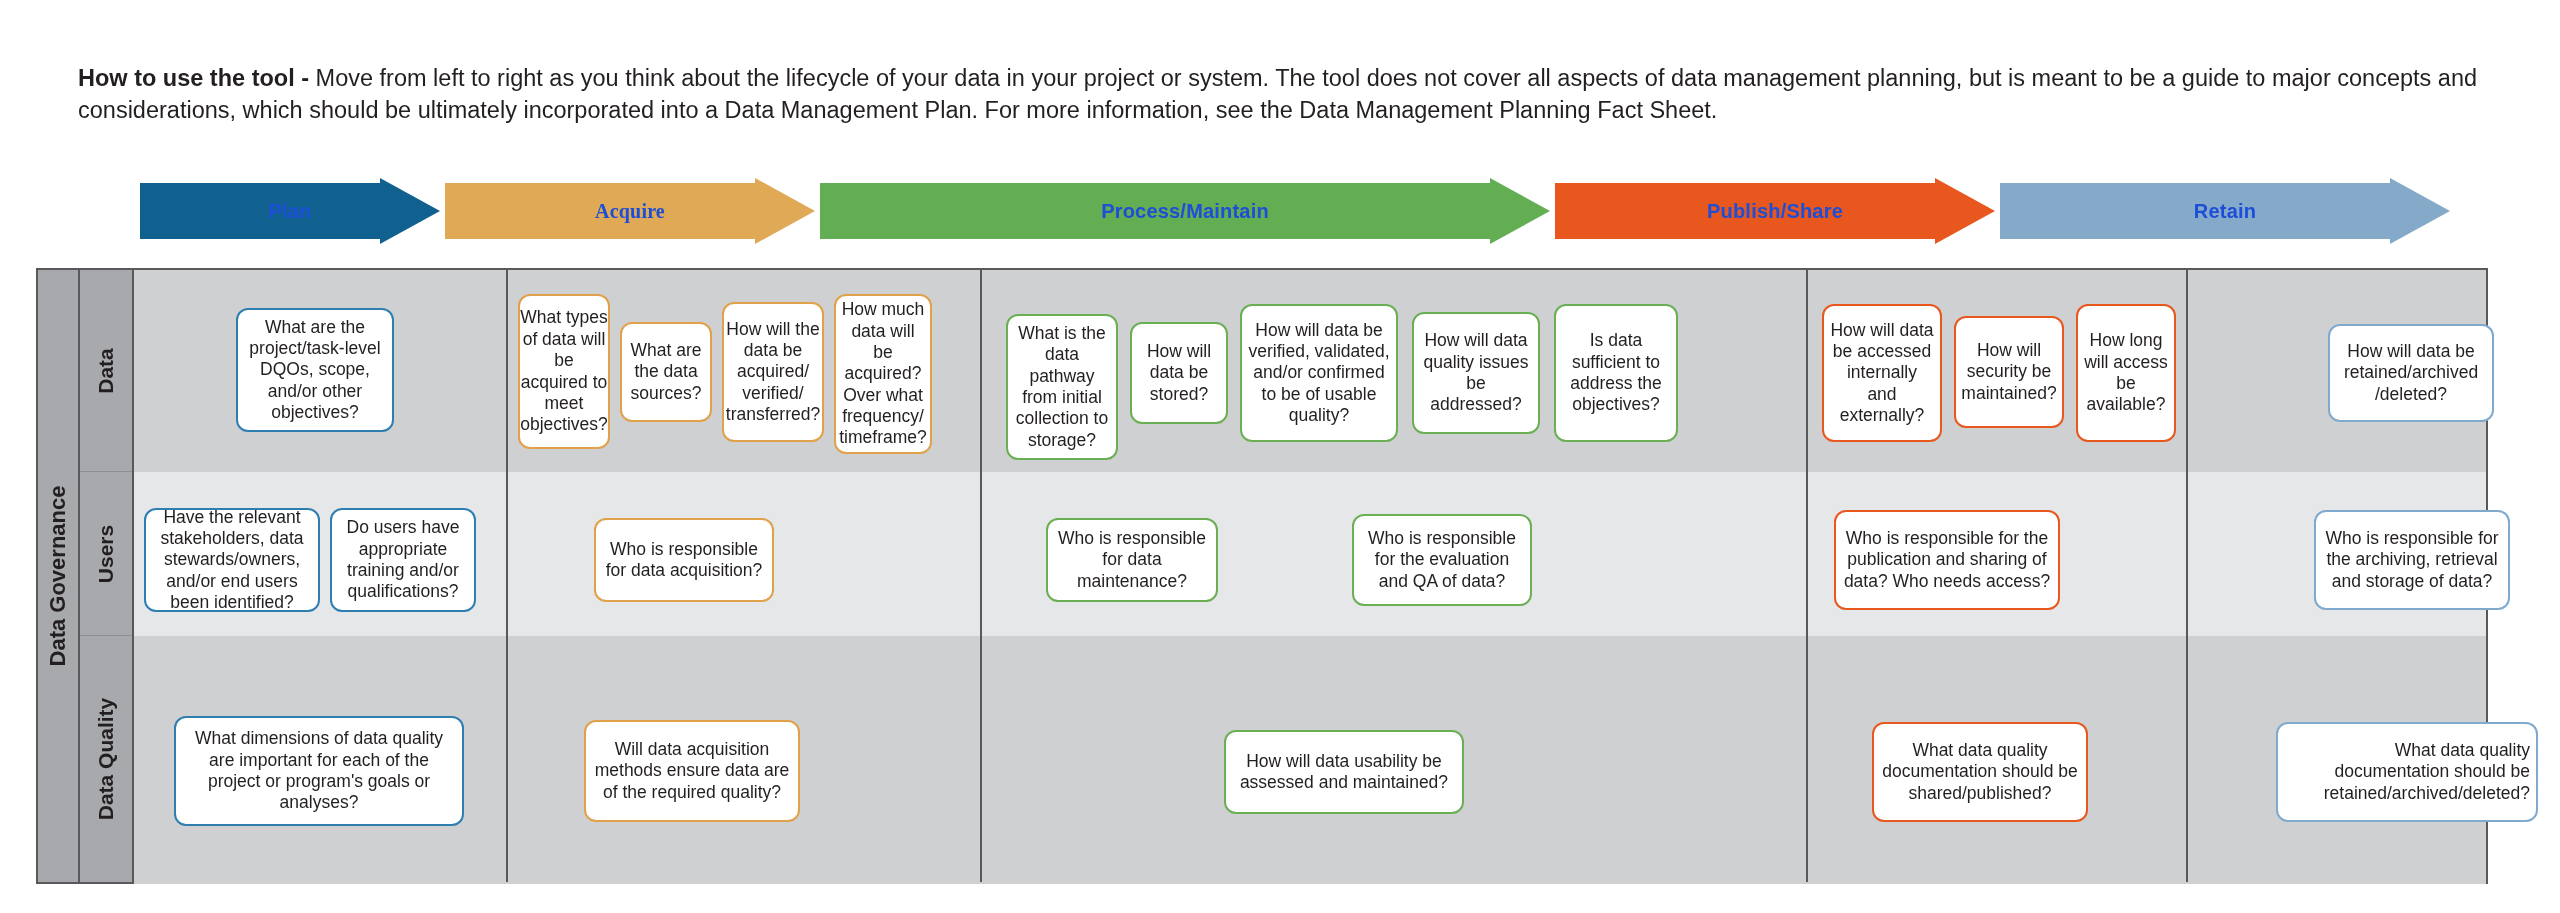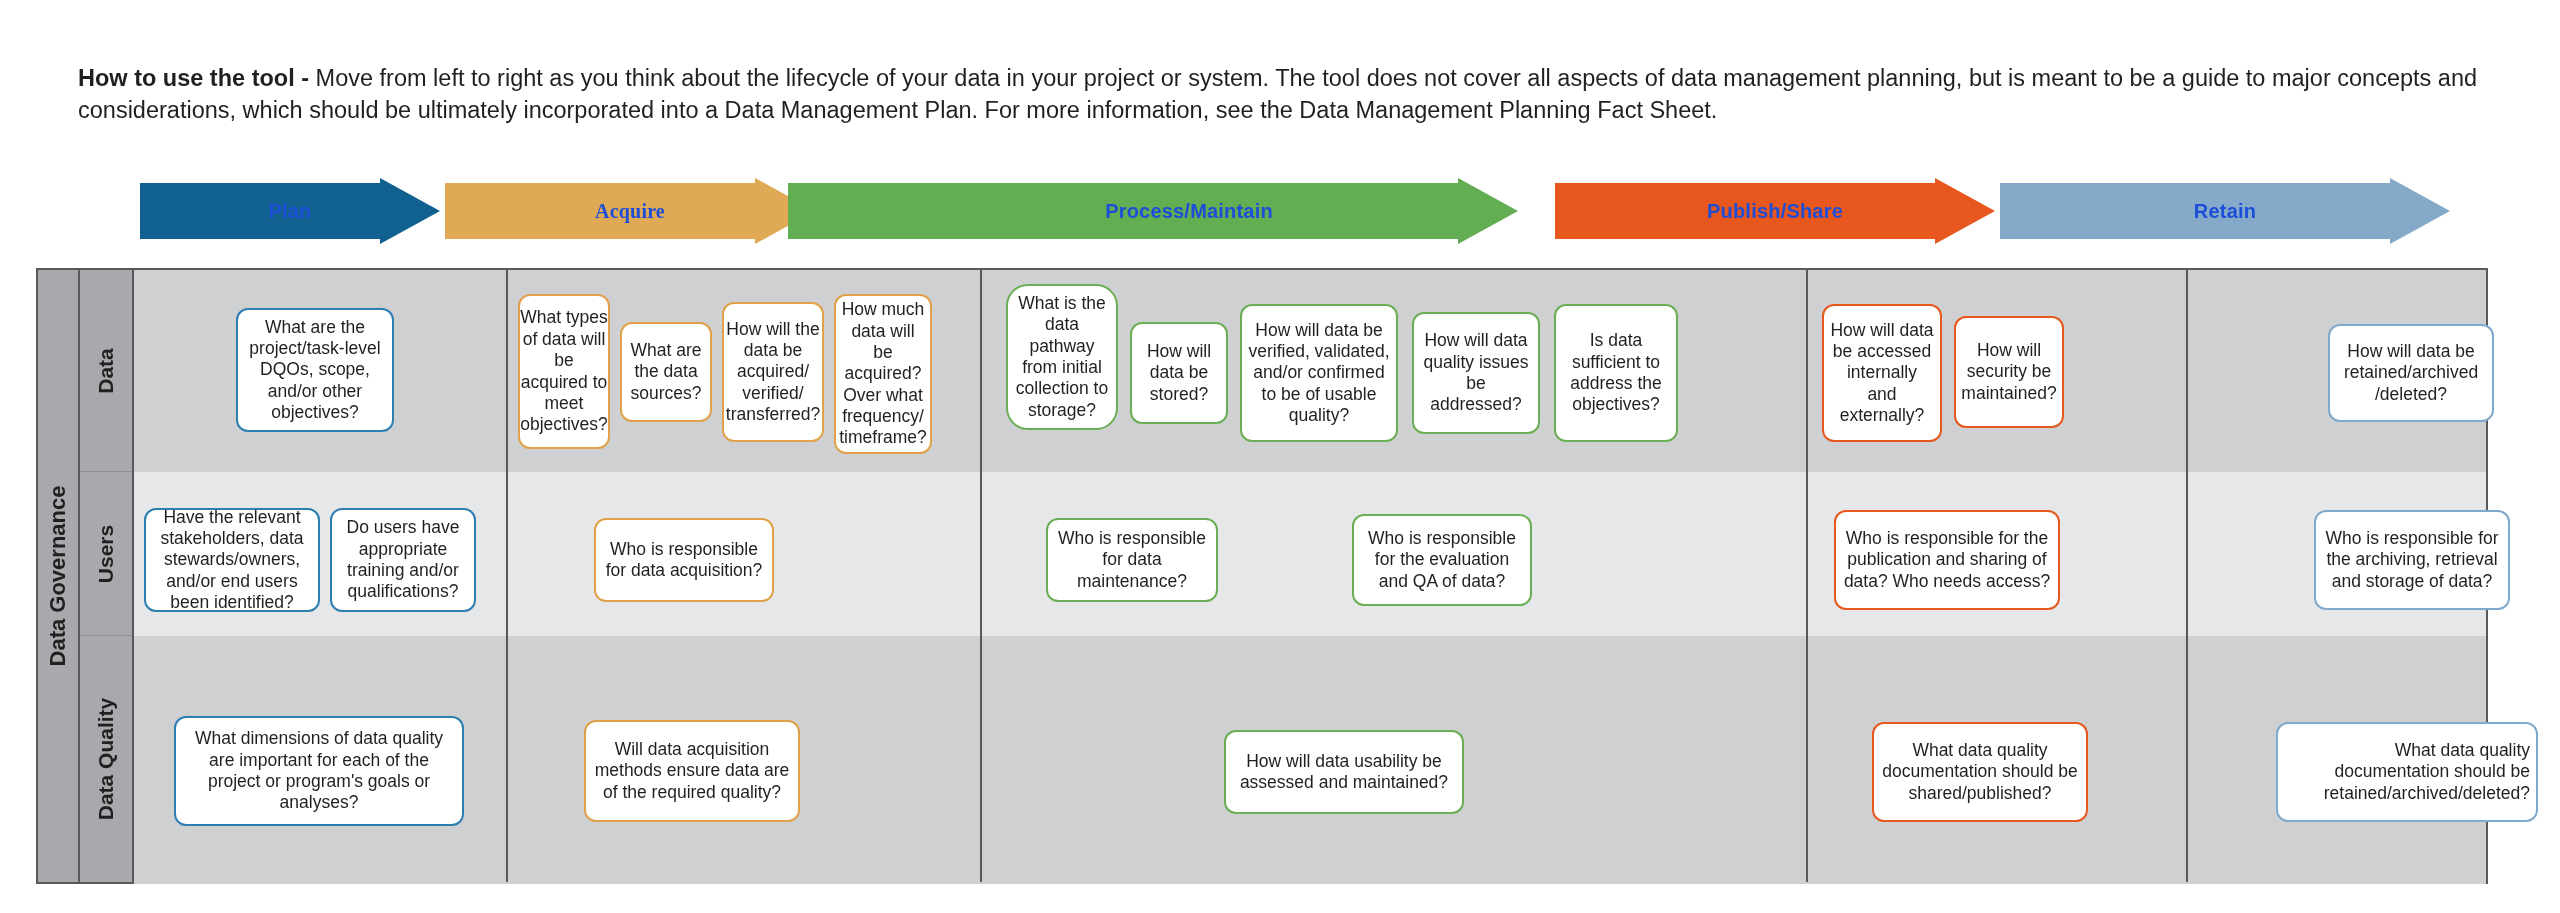--- a/index.html
+++ b/index.html
@@ -199,21 +199,21 @@
       <div class="ahead" style="left:240px;"></div>
       <div class="alabel">Plan</div>
     </div>
 
     <div class="arrow" style="left:305px; width:370px; color:#dfa955;font-family:Liberation Serif, serif;">
       <div class="abody" style="width:310px;"></div>
       <div class="ahead" style="left:310px;"></div>
       <div class="alabel">Acquire</div>
     </div>
 
-    <div class="arrow" style="left:648px; width:730px; color:#63ad53;padding-left:36px;">
+    <div class="arrow" style="left:680px; width:730px; color:#63ad53;">
       <div class="abody" style="width:670px;"></div>
       <div class="ahead" style="left:670px;"></div>
       <div class="alabel">Process/Maintain</div>
     </div>
 
     <div class="arrow" style="left:1415px; width:440px; color:#e8571d;">
       <div class="abody" style="width:380px;"></div>
       <div class="ahead" style="left:380px;"></div>
       <div class="alabel">Publish/Share</div>
     </div>
@@ -265,21 +265,21 @@
         <div class="card orange" style="left:486px; top:52px; width:92px; height:100px;">
           <span>What are the data sources?</span>
         </div>
         <div class="card orange" style="left:588px; top:32px; width:102px; height:140px;">
           <span>How will the data be acquired/ verified/ transferred?</span>
         </div>
         <div class="card orange" style="left:700px; top:24px; width:98px; height:160px;">
           <span>How much data will be acquired? Over what frequency/ timeframe?</span>
         </div>
 
-        <div class="card green" style="left:872px; top:14px; width:112px; height:146px;border-radius:22px;">
+        <div class="card green" style="left:872px; top:44px; width:112px; height:146px;">
           <span>What is the data pathway from initial collection to storage?</span>
         </div>
         <div class="card green" style="left:996px; top:52px; width:98px; height:102px;">
           <span>How will data be stored?</span>
         </div>
         <div class="card green" style="left:1278px; top:42px; width:128px; height:122px;">
           <span>How will data quality issues be addressed?</span>
         </div>
         <div class="card green" style="left:1106px; top:34px; width:158px; height:138px;">
           <span>How will data be verified, validated, and/or confirmed to be of usable quality?</span>
@@ -287,20 +287,23 @@
         <div class="card green" style="left:1420px; top:34px; width:124px; height:138px;">
           <span>Is data sufficient to address the objectives?</span>
         </div>
 
         <div class="card red" style="left:1688px; top:34px; width:120px; height:138px;">
           <span>How will data be accessed internally and externally?</span>
         </div>
         <div class="card red" style="left:1820px; top:46px; width:110px; height:112px;">
           <span>How will security be maintained?</span>
         </div>
+        <div class="card red" style="left:1942px; top:34px; width:100px; height:138px;">
+          <span>How long will access be available?</span>
+        </div>
 
         <div class="card lblue" style="left:2194px; top:54px; width:166px; height:98px;">
           <span>How will data be retained/archived /deleted?</span>
         </div>
 
         <div class="card blue" style="left:10px; top:238px; width:176px; height:104px;">
           <span>Have the relevant stakeholders, data stewards/owners, and/or end users been identified?</span>
         </div>
         <div class="card blue" style="left:196px; top:238px; width:146px; height:104px;">
           <span>Do users have appropriate training and/or qualifications?</span>

